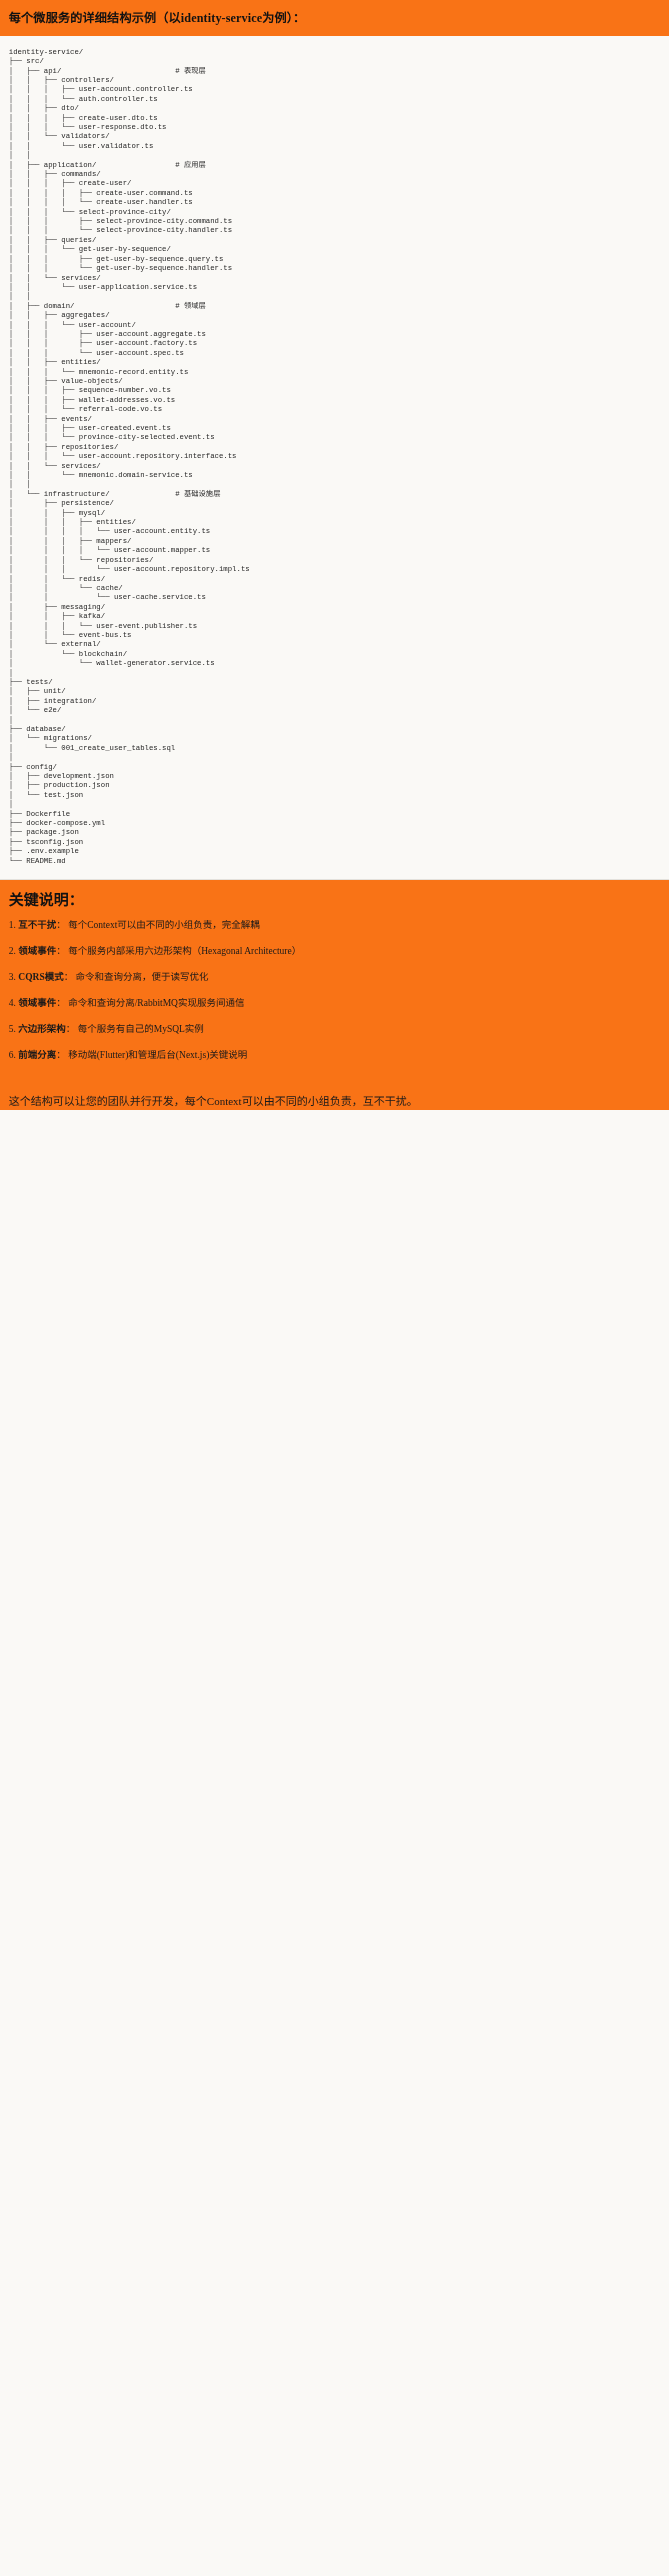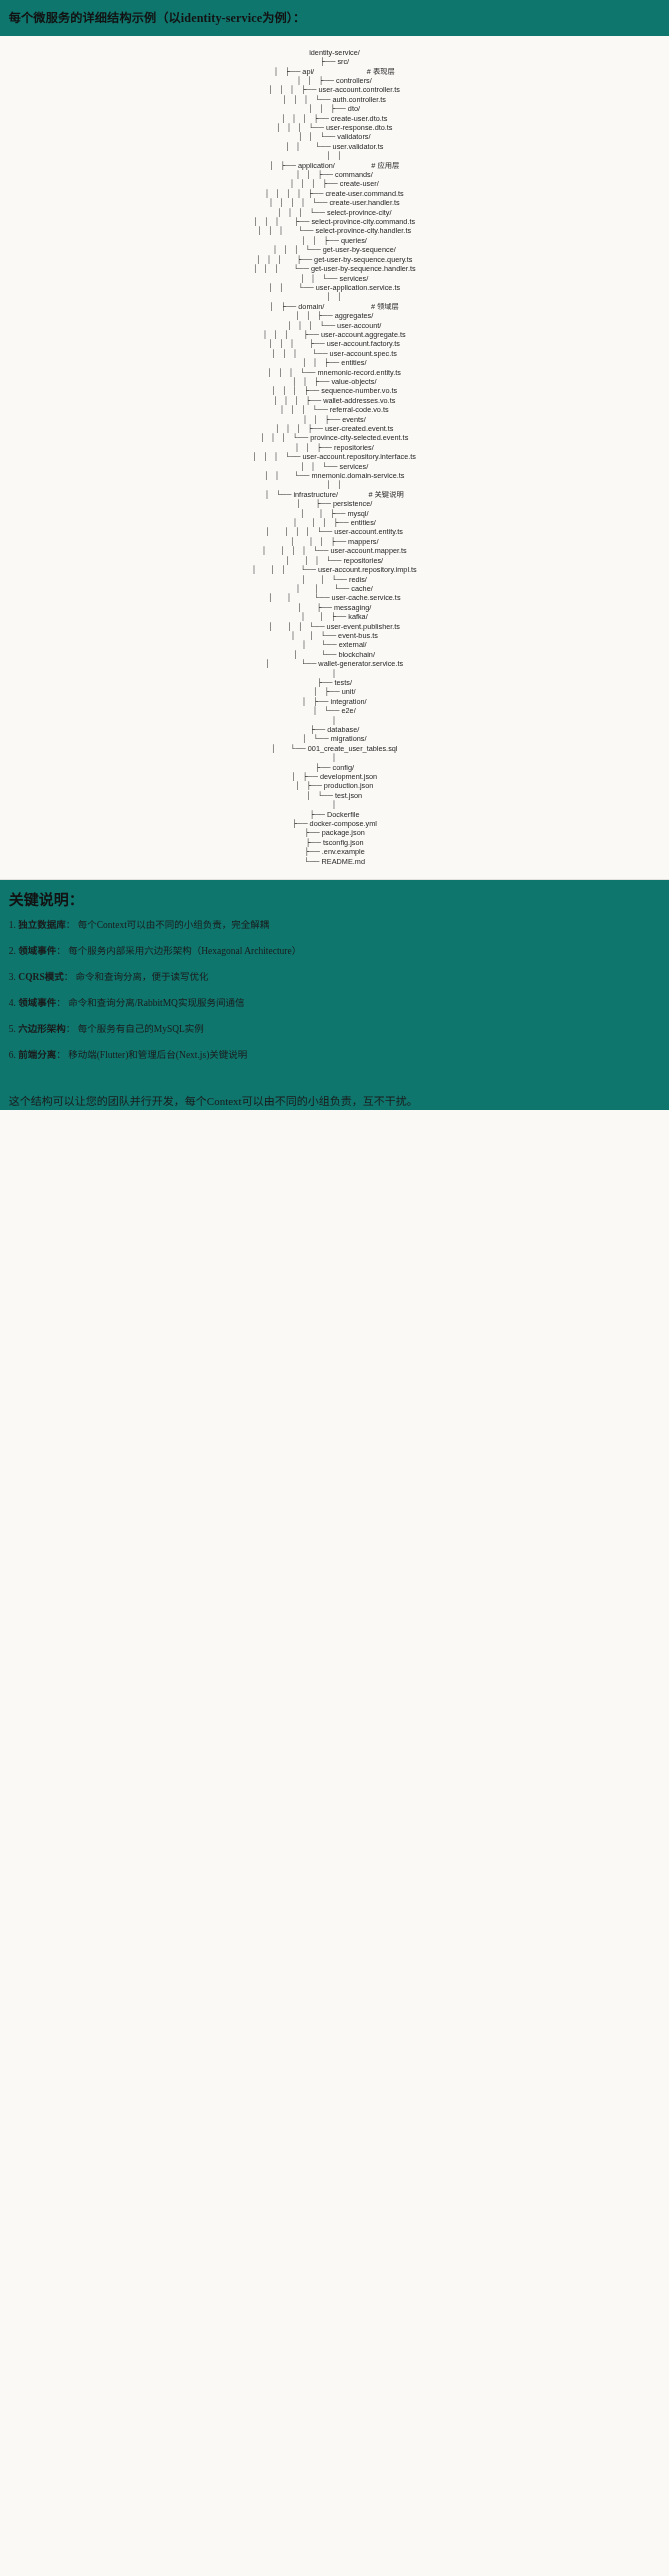--- a/index.html
+++ b/index.html
@@ -10,21 +10,21 @@
   }
   body {
     width: 669px;
     font-family: "Liberation Serif", "DejaVu Serif", serif;
     color: #1a1a1a;
     -webkit-font-smoothing: antialiased;
   }
   .page {
     width: 669px;
     box-sizing: border-box;
-    background: #0f766e;
+    background: #f97316;
     padding: 0;
   }
 
   
   .doc-title {
     font-family: "Liberation Serif", "DejaVu Serif", serif;
     font-weight: bold;
     font-size: 12.2px;
     line-height: 1.4;
     letter-spacing: 0.1px;
@@ -41,28 +41,27 @@
   }
 
   
   .tree-block {
     background: #faf9f6;
     padding: 11.3px 8.8px 12.5px 8.8px;
     box-sizing: border-box;
   }
   pre.tree {
     margin: 0;
-    font-family: Liberation Sans, sans-serif;
+    font-family: Liberation Mono, monospace;
     font-size: 7.3px;
     line-height: 9.4px;
     color: #262626;
     white-space: pre;
     tab-size: 4;
     letter-spacing: 0px;
-    text-align: center;
   }
   pre.tree .cmt {
     color: #262626;
   }
 
   
   .keys {
     padding: 8.8px 8.8px 5px 8.8px;
   }
   .keys-title {
@@ -142,21 +141,21 @@
 │   │   │   ├── wallet-addresses.vo.ts
 │   │   │   └── referral-code.vo.ts
 │   │   ├── events/
 │   │   │   ├── user-created.event.ts
 │   │   │   └── province-city-selected.event.ts
 │   │   ├── repositories/
 │   │   │   └── user-account.repository.interface.ts
 │   │   └── services/
 │   │       └── mnemonic.domain-service.ts
 │   │
-│   └── infrastructure/               <span class="cmt"># 关键说明</span>
+│   └── infrastructure/               <span class="cmt"># 基础设施层</span>
 │       ├── persistence/
 │       │   ├── mysql/
 │       │   │   ├── entities/
 │       │   │   │   └── user-account.entity.ts
 │       │   │   ├── mappers/
 │       │   │   │   └── user-account.mapper.ts
 │       │   │   └── repositories/
 │       │   │       └── user-account.repository.impl.ts
 │       │   └── redis/
 │       │       └── cache/
@@ -191,21 +190,21 @@
 └── README.md</pre>
   </div>
 
   <hr class="rule">
 
   <div class="keys">
     <h2 class="keys-title">关键说明：</h2>
 
     <p class="key-item">
       <span class="num">1.</span>
-      <span class="term">独立数据库</span><span>：</span>
+      <span class="term">互不干扰</span><span>：</span>
       <span class="desc">每个Context可以由不同的小组负责，完全解耦</span>
     </p>
 
     <p class="key-item">
       <span class="num">2.</span>
       <span class="term">领域事件</span><span>：</span>
       <span class="desc">每个服务内部采用六边形架构（Hexagonal Architecture）</span>
     </p>
 
     <p class="key-item">

